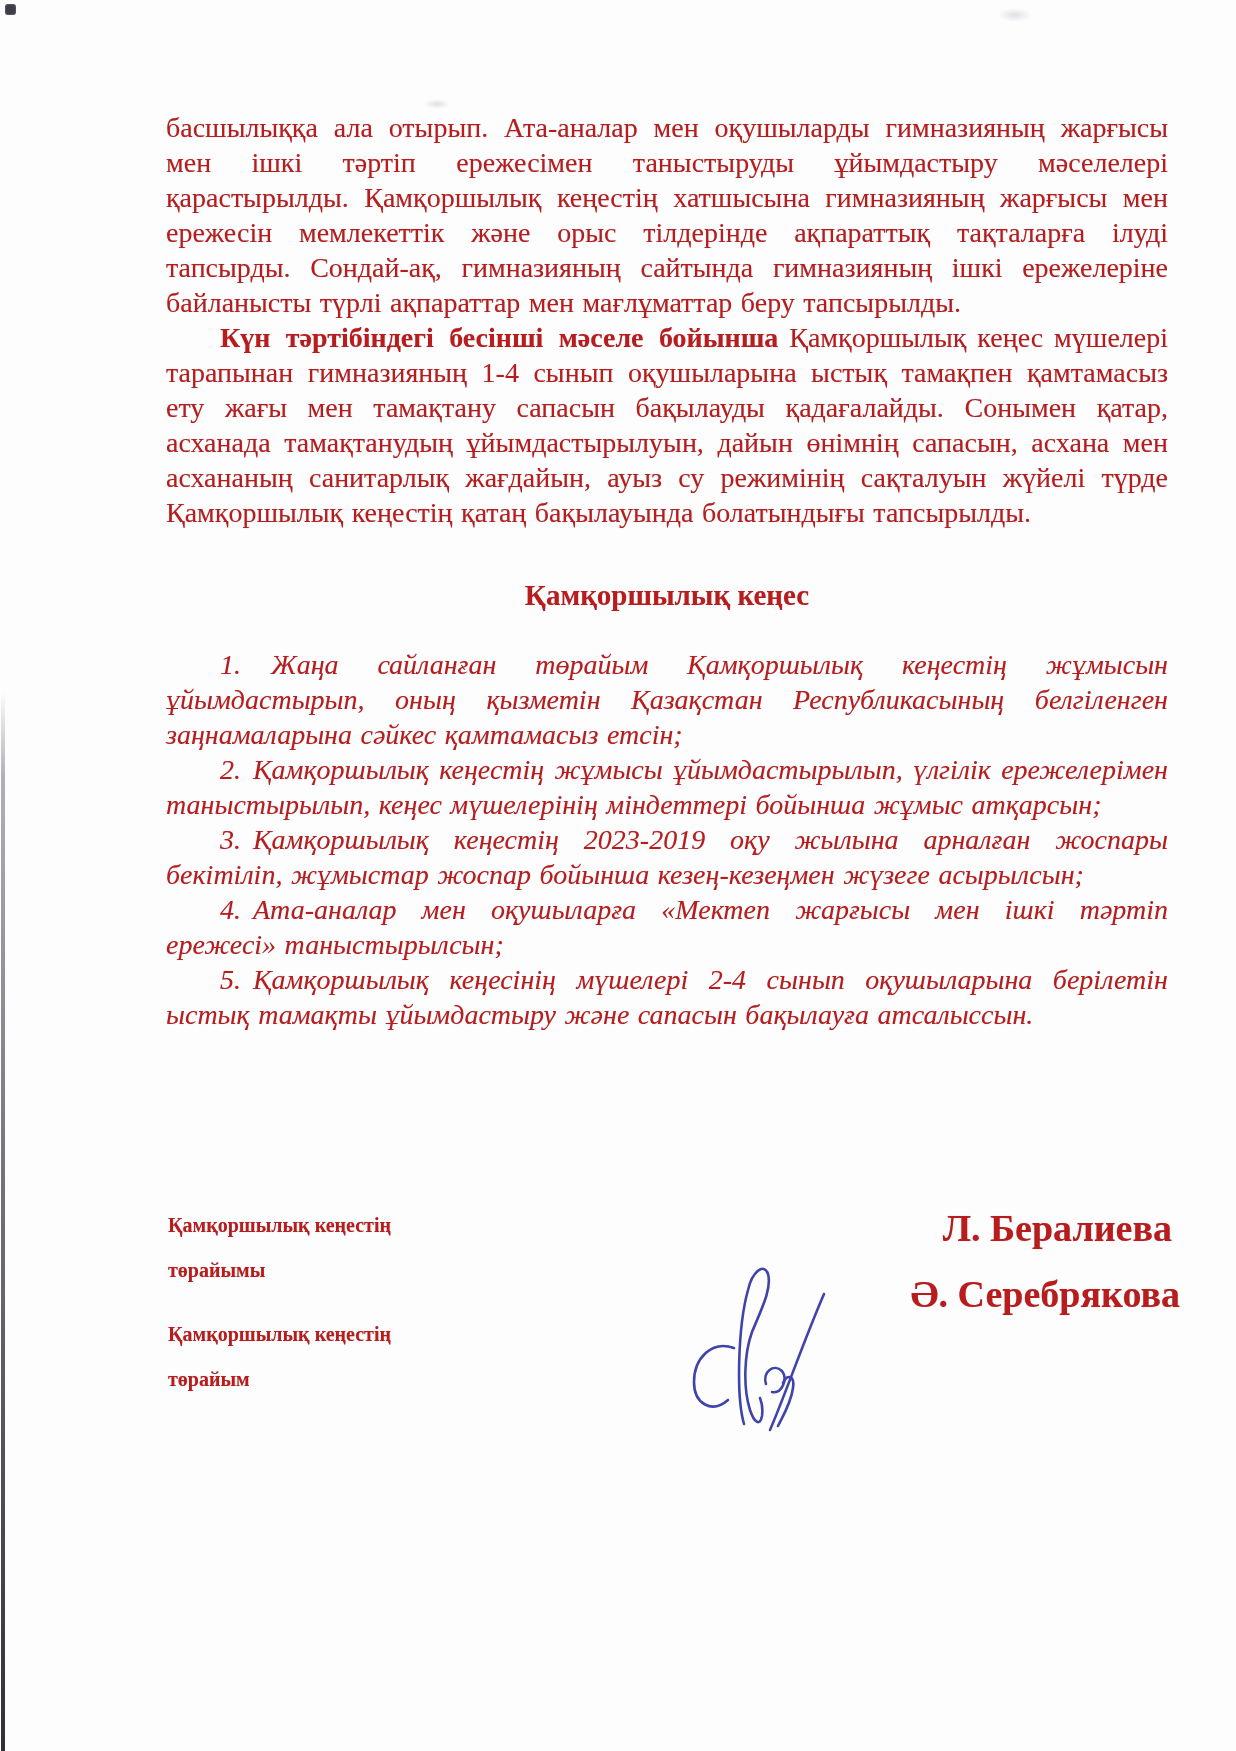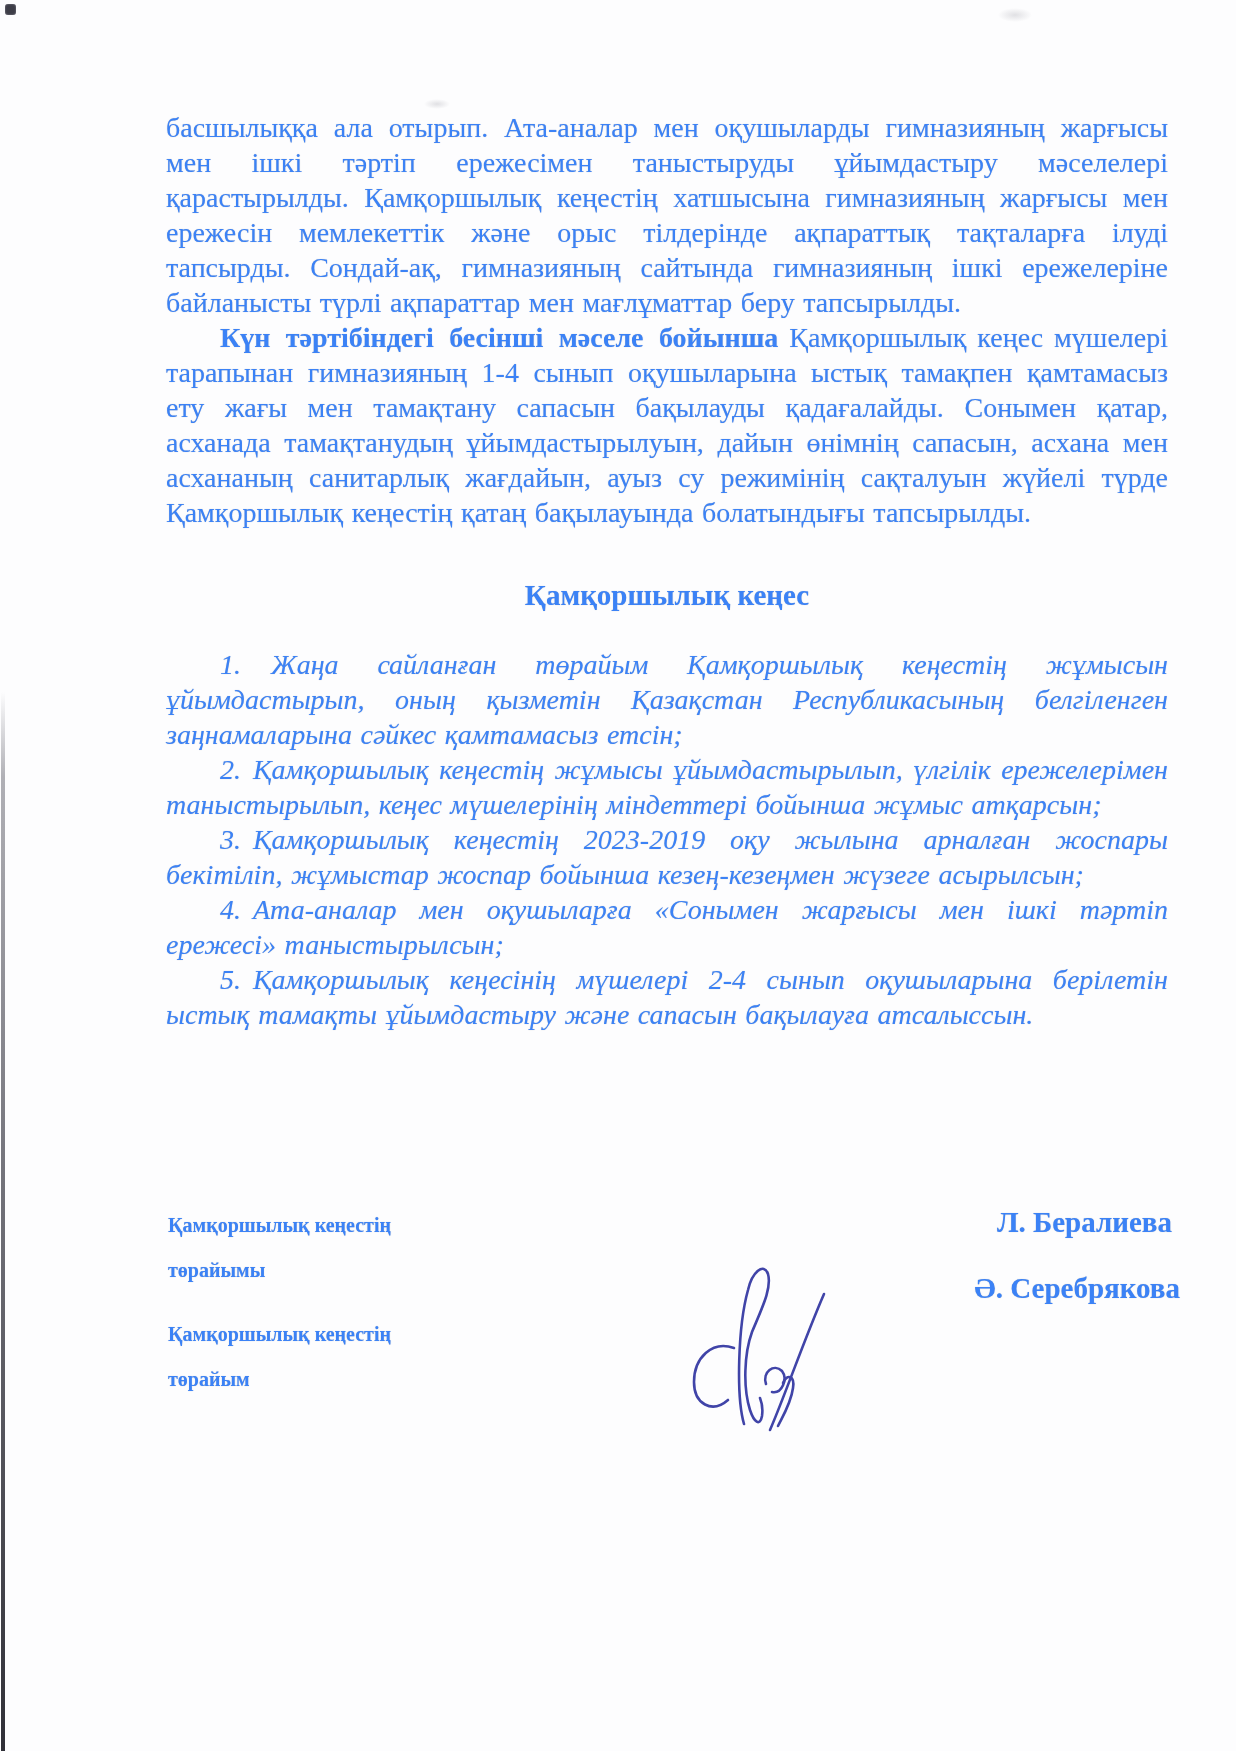--- a/index.html
+++ b/index.html
@@ -1,18 +1,18 @@
 <!DOCTYPE html>
 <html><head>
 <meta charset="utf-8">
 <style>
   html,body{margin:0;padding:0;background:#e8e8e8;}
   .page{
     position:relative;width:1236px;height:1751px;background:#fdfdfe;
-    font-family:"Liberation Serif","DejaVu Serif",serif;color:#3b82f6;overflow:hidden;
+    font-family:"Liberation Serif","DejaVu Serif",serif;color:#b91c1c;overflow:hidden;
   }
   .content{position:absolute;left:166px;top:110px;width:1002px;}
   .para{
     margin:0;font-size:28px;line-height:35px;text-align:justify;
     word-spacing:1.5px;text-shadow:0 0 1px rgba(43,43,51,.28);
   }
   .indent{text-indent:54px;}
   .lead{font-weight:bold;word-spacing:6px;}
   .heading{
     margin-top:48px;text-align:center;font-weight:bold;font-size:29px;line-height:35px;
@@ -24,21 +24,21 @@
     margin:0;font-size:28px;line-height:35px;text-align:justify;text-indent:54px;
     word-spacing:1.5px;text-shadow:0 0 1px rgba(43,43,51,.28);
   }
   .num{padding-right:12px;}
   .num.wide{padding-right:30px;}
   .sign-label{
     position:absolute;left:168px;font-size:20px;font-weight:bold;line-height:45px;
     text-shadow:0 0 1px rgba(43,43,51,.28);
   }
   .sign-name{
-    position:absolute;font-size:29px;font-weight:bold;
+    position:absolute;font-size:38px;font-weight:bold;
     text-shadow:0 0 1px rgba(43,43,51,.28);
   }
   #signer1-label{top:1203px;}
   #signer1-name{top:1206px;right:64px;}
   #signer2-label{top:1312px;}
   #signer2-name{top:1272px;right:56px;}
   .signature-svg{position:absolute;left:682px;top:1256px;}
   .corner-dot{
     position:absolute;left:5px;top:4px;width:11px;height:11px;border-radius:3px;
     background:#3d3d47;box-shadow:inset 0 0 2px #8a8a94;
@@ -70,21 +70,21 @@
     <p class="para indent"><span class="lead">Күн тәртібіндегі бесінші мәселе бойынша</span><span> Қамқоршылық кеңес мүшелері тарапынан гимназияның 1-4 сынып оқушыларына ыстық тамақпен қамтамасыз ету жағы мен тамақтану сапасын бақылауды қадағалайды. Сонымен қатар, асханада тамақтанудың ұйымдастырылуын, дайын өнімнің сапасын, асхана мен асхананың санитарлық жағдайын, ауыз су режимінің сақталуын жүйелі түрде Қамқоршылық кеңестің қатаң бақылауында болатындығы тапсырылды.</span></p>
 
     <div class="heading">
       <div class="l1">Қамқоршылық кеңес</div>
     </div>
 
     <div class="items">
       <p class="item"><span class="num wide">1.</span><span>Жаңа сайланған төрайым Қамқоршылық кеңестің жұмысын ұйымдастырып, оның қызметін Қазақстан Республикасының белгіленген заңнамаларына сәйкес қамтамасыз етсін;</span></p>
       <p class="item"><span class="num">2.</span><span>Қамқоршылық кеңестің жұмысы ұйымдастырылып, үлгілік ережелерімен таныстырылып, кеңес мүшелерінің міндеттері бойынша жұмыс атқарсын;</span></p>
       <p class="item"><span class="num">3.</span><span>Қамқоршылық кеңестің 2023-2019 оқу жылына арналған жоспары бекітіліп, жұмыстар жоспар бойынша кезең-кезеңмен жүзеге асырылсын;</span></p>
-      <p class="item"><span class="num">4.</span><span>Ата-аналар мен оқушыларға «Сонымен жарғысы мен ішкі тәртіп ережесі» таныстырылсын;</span></p>
+      <p class="item"><span class="num">4.</span><span>Ата-аналар мен оқушыларға «Мектеп жарғысы мен ішкі тәртіп ережесі» таныстырылсын;</span></p>
       <p class="item"><span class="num">5.</span><span>Қамқоршылық кеңесінің мүшелері 2-4 сынып оқушыларына берілетін ыстық тамақты ұйымдастыру және сапасын бақылауға атсалыссын.</span></p>
     </div>
   </div>
 
   <div class="sign-label" id="signer1-label">
     <div>Қамқоршылық кеңестің</div>
     <div>төрайымы</div>
   </div>
   <div class="sign-name" id="signer1-name">Л. Бералиева</div>
 

